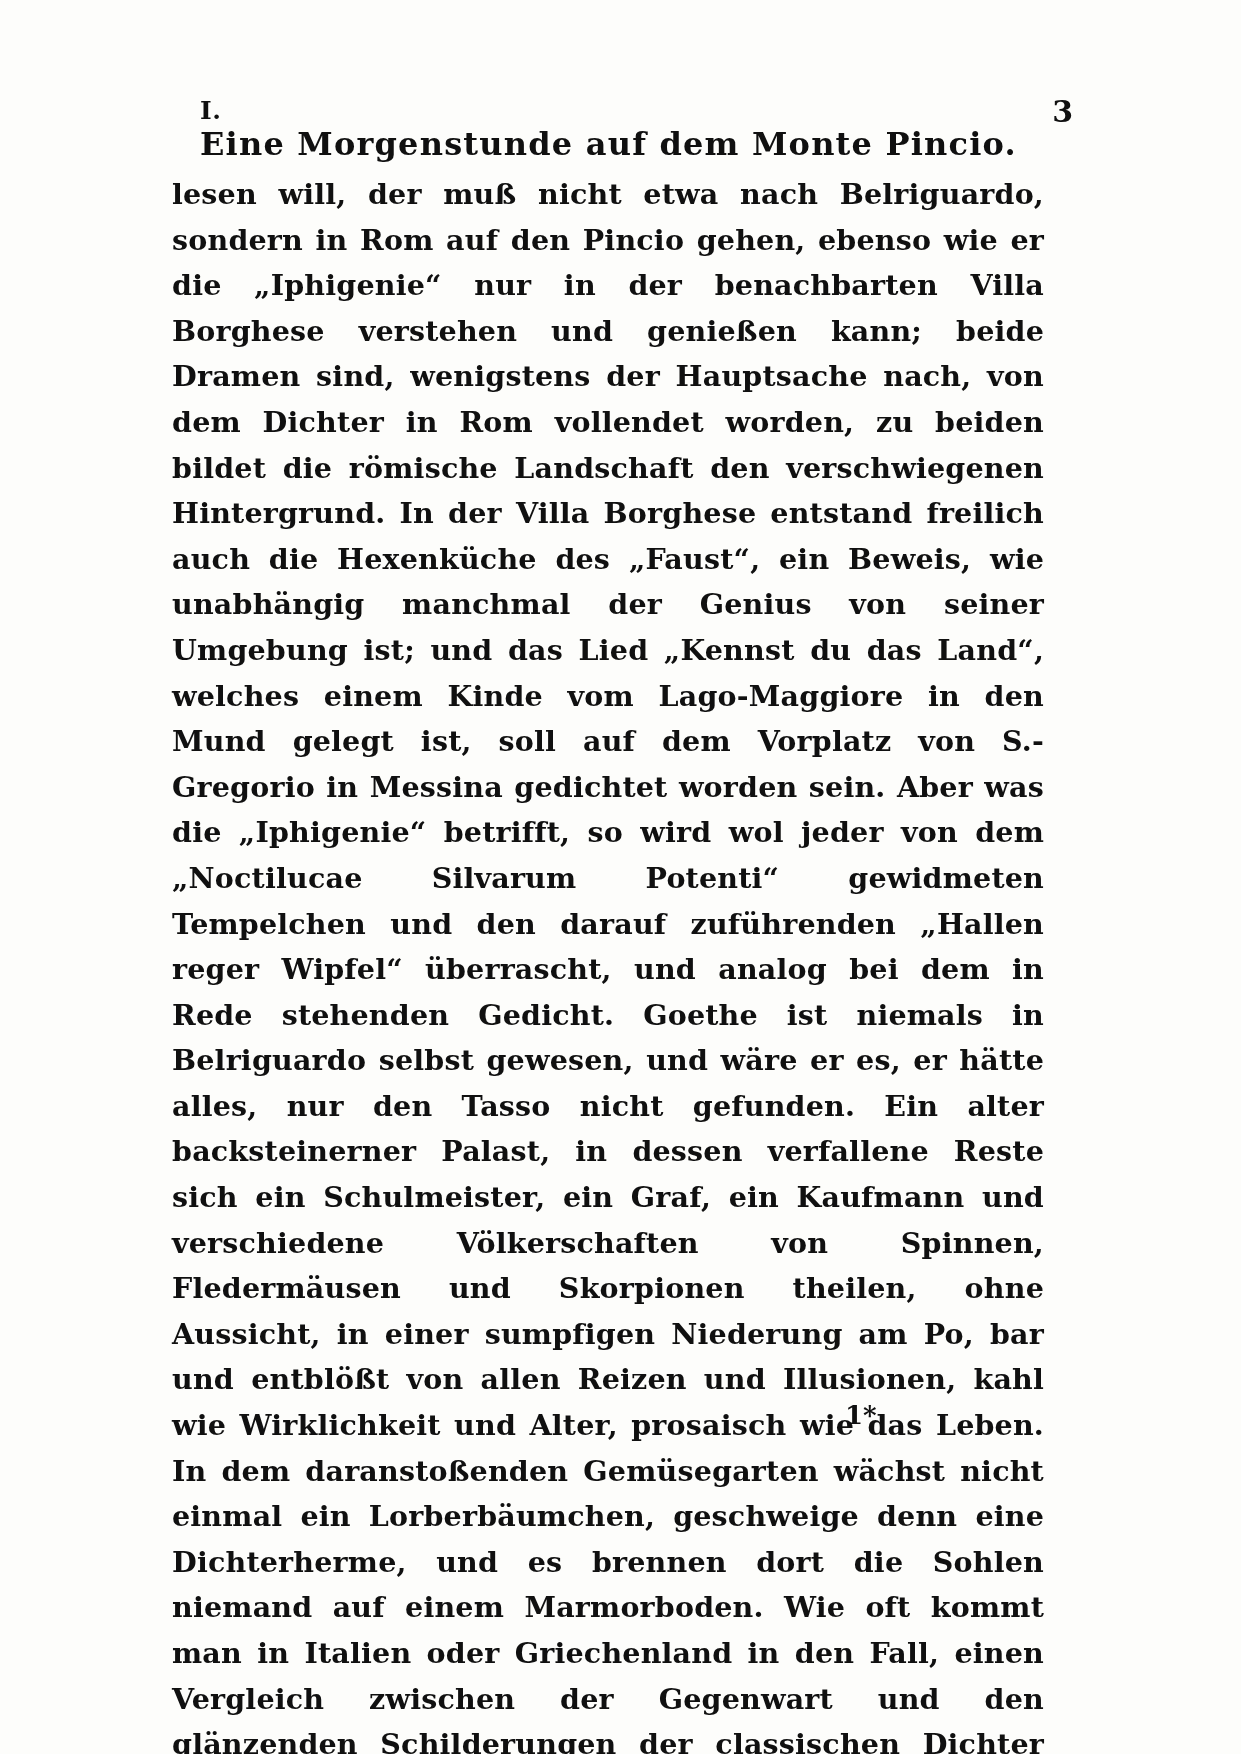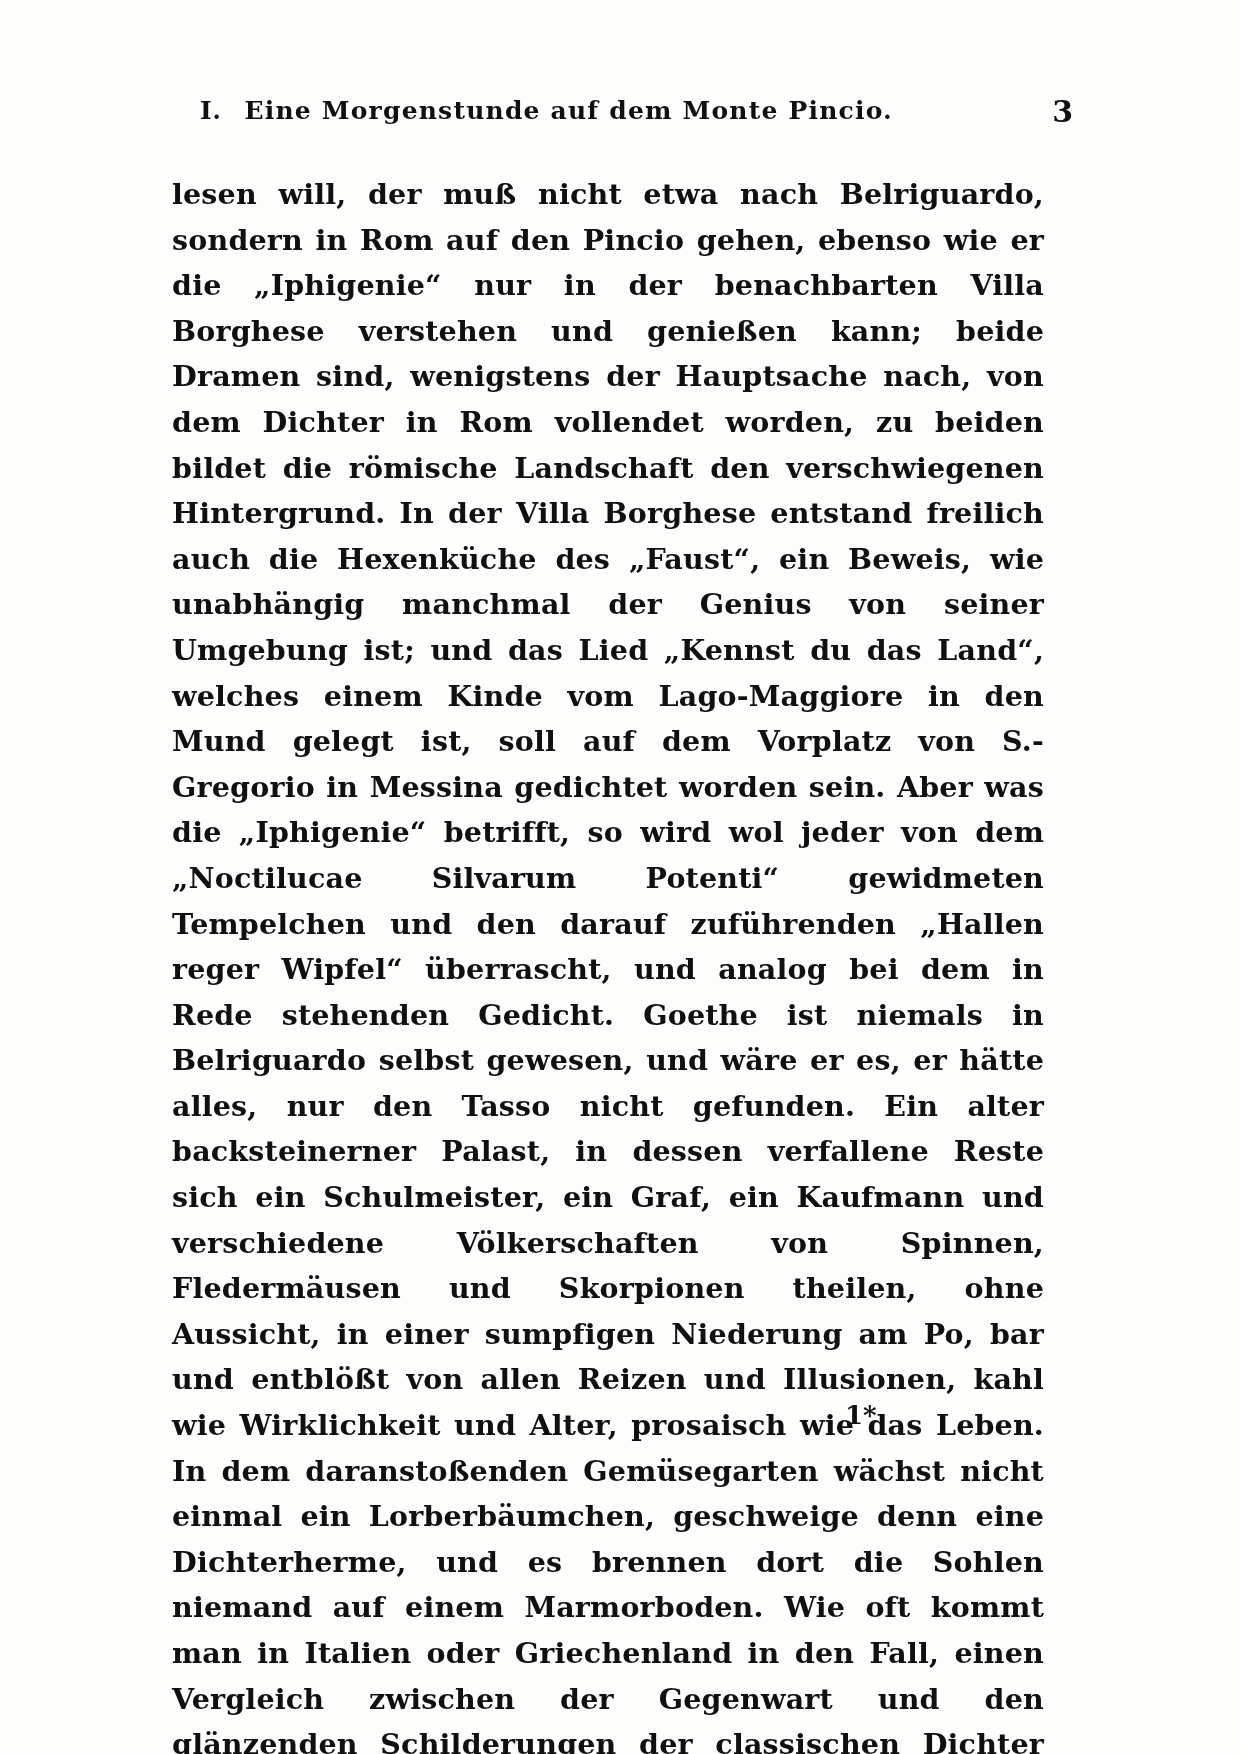--- a/index.html
+++ b/index.html
@@ -24,21 +24,21 @@
     overflow: hidden;
   }
   .rh-number {
     font-weight: 700;
     font-size: 25px;
     letter-spacing: 0.5px;
     margin-right: 18px;
   }
   .rh-title {
     font-weight: 700;
-    font-size: 25px;
+    font-size: 32px;
     letter-spacing: 1.2px;
     white-space: nowrap;
   }
   .page-number {
     position: absolute;
     right: 0;
     top: 94px;
     font-weight: 700;
     font-size: 30px;
   }

